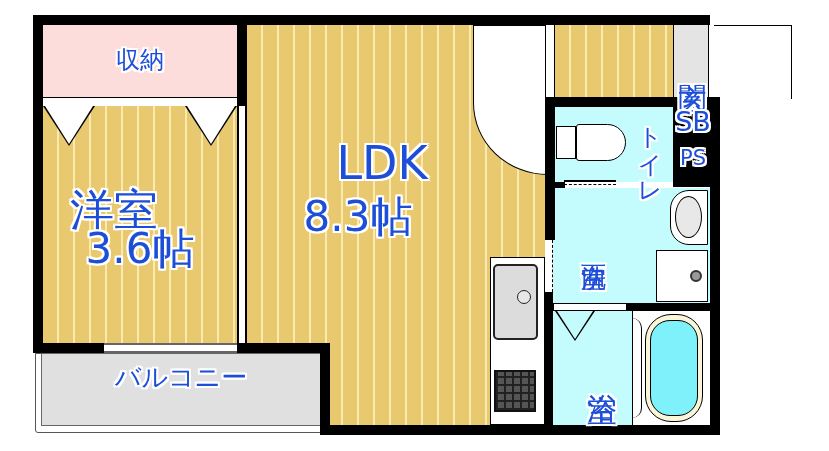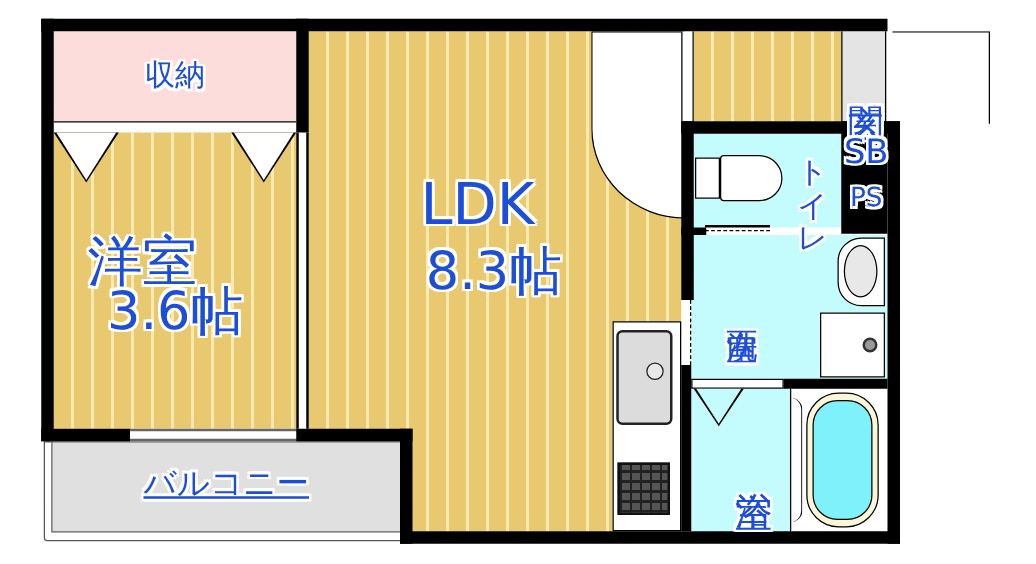--- a/index.html
+++ b/index.html
@@ -83,20 +83,20 @@
 <div class="tri" style="left:45px;top:106px;"></div>
 <div class="tri-outline" style="left:185px;top:106px;"></div>
 <div class="tri" style="left:187px;top:106px;"></div>
 <div class="tri-outline" style="left:555px;top:311px;border-left-width:20px;border-right-width:20px;border-top-width:30px;"></div>
 <div class="tri" style="left:557px;top:311px;border-left-width:18px;border-right-width:18px;border-top-width:28px;border-top-color:#c4fbfc;"></div>
 
 <div class="label" style="left:43px;top:48px;width:194px;font-size:24px;">収納</div>
 <div class="label" style="left:27px;top:172px;width:174px;font-size:44px;margin-top:16px;">洋室</div>
 <div class="label" style="left:43px;top:228px;width:194px;font-size:42px;">3.6帖</div>
 <div class="label" style="left:247px;top:140px;width:270px;font-size:46px;">LDK</div>
-<div class="label" style="left:247px;top:196px;width:222px;font-size:42px;padding-left:37px;">8.3帖</div>
+<div class="label" style="left:247px;top:196px;width:222px;font-size:42px;">8.3帖</div>
 <div class="label vert" style="left:676px;top:30px;width:30px;height:64px;font-size:28px;">玄関</div>
 <div class="label" style="left:673px;top:108px;width:40px;font-size:27px;">SB</div>
 <div class="label" style="left:673px;top:148px;width:40px;font-size:21px;">PS</div>
 <div class="label vert" style="left:632px;top:110px;width:30px;height:72px;font-size:24px;">トイレ</div>
 <div class="label vert" style="left:576px;top:200px;width:30px;height:90px;font-size:25px;">洗面室</div>
 <div class="label vert" style="left:583px;top:335px;width:34px;height:70px;font-size:30px;">浴室</div>
-<div class="label" style="left:41px;top:374px;width:280px;font-size:26px;text-decoration:underline;">バルコニー</div>
+<div class="label" style="left:41px;top:364px;width:280px;font-size:26px;">バルコニー</div>
 
 </body></html>

